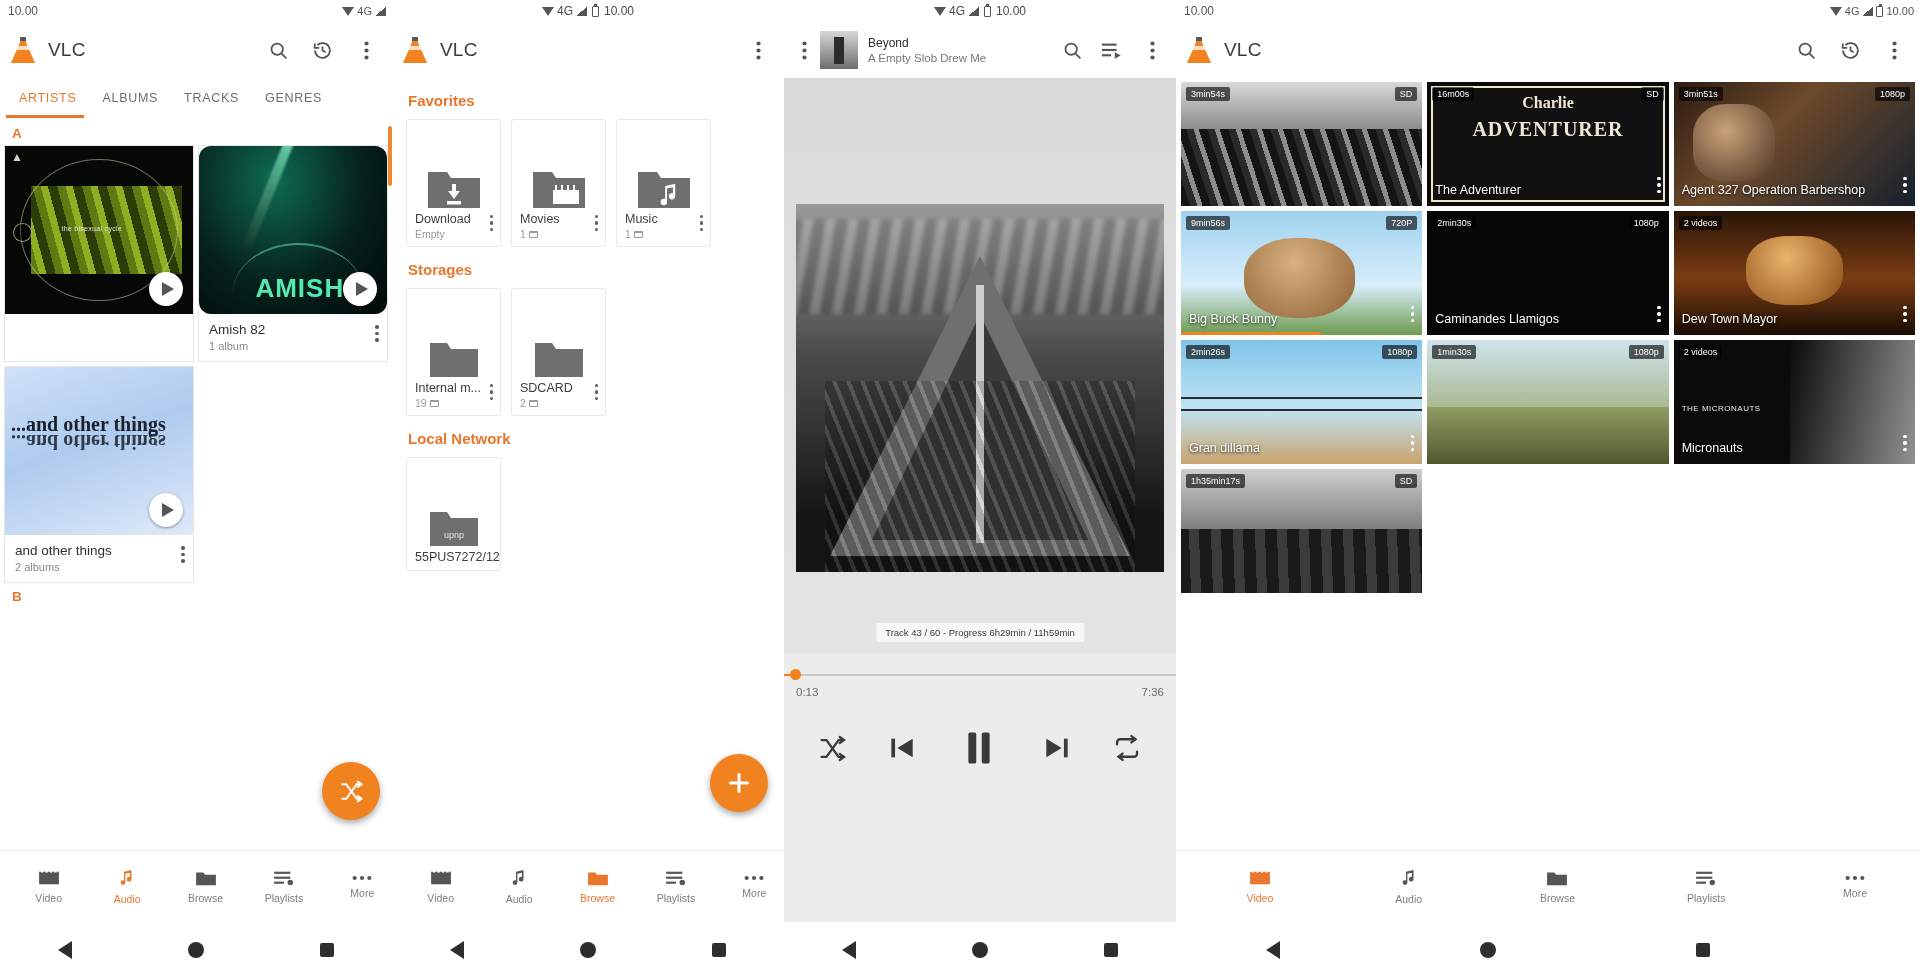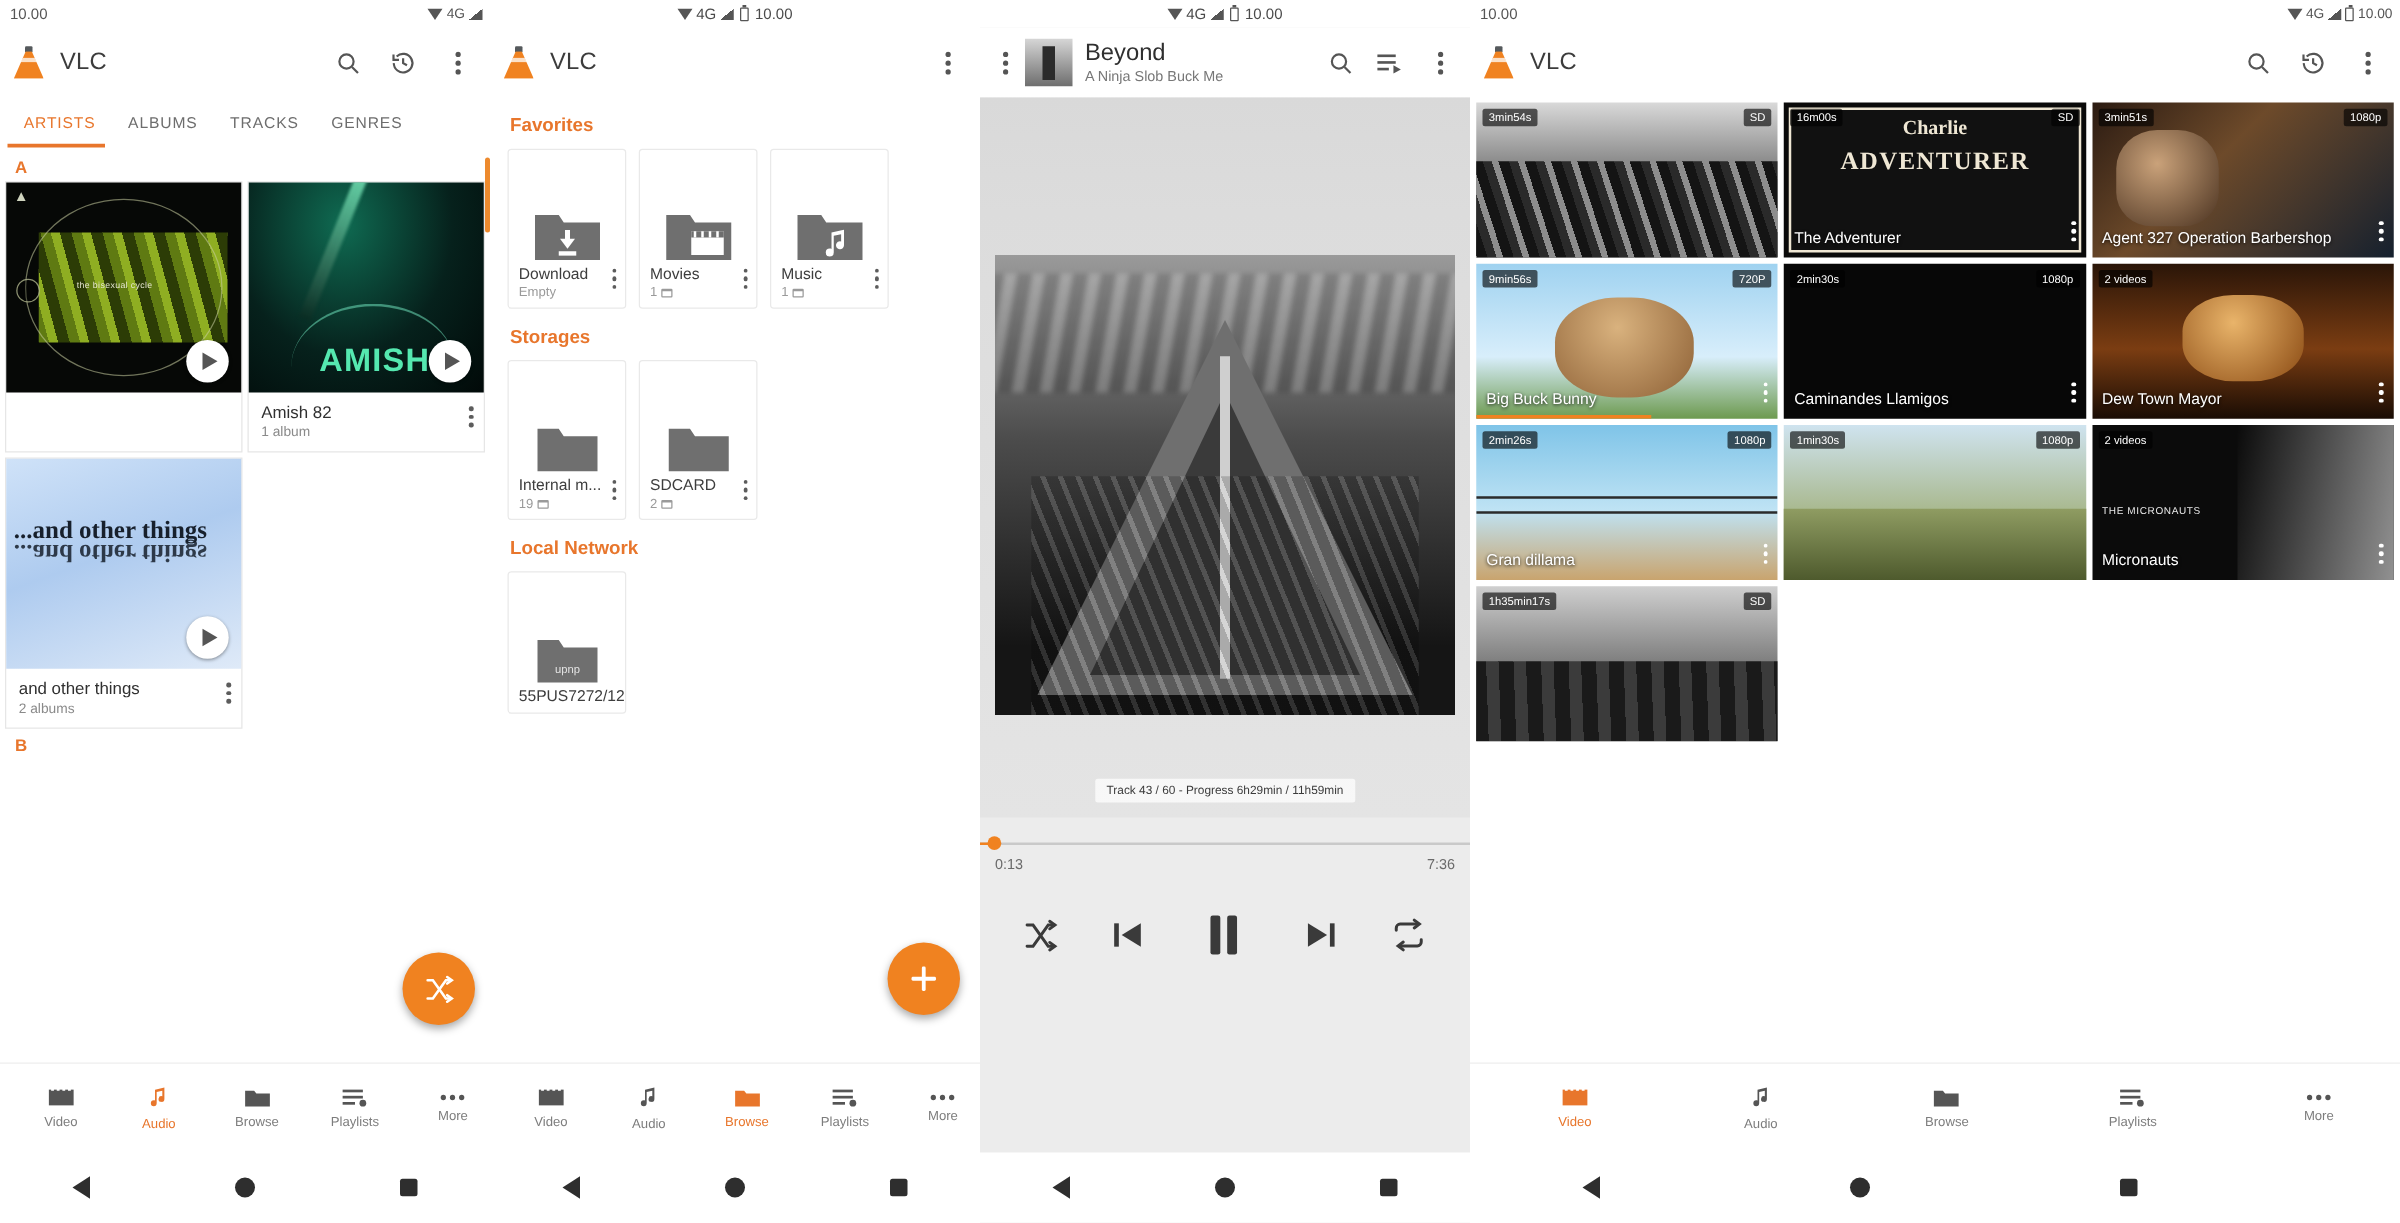--- a/index.html
+++ b/index.html
@@ -90,21 +90,21 @@
       linear-gradient(#4a3217, #241505); }
   .art-tree:after{content:"";position:absolute;left:44%;top:46%;width:52px;height:46px;border-radius:50% 50% 46% 46%;
       background:radial-gradient(circle at 50% 35%, #e8dec2, #b9a87e 60%, #6d5a35);filter:blur(.4px);}
   .art-altus { background:#060806; }
   .art-altus .photo{position:absolute;left:14%;top:24%;width:80%;height:52%;
       background:repeating-linear-gradient(75deg,#5f7a12 0 8px,#8fae22 8px 15px,#2c3c06 15px 24px);}
   .art-altus .ring{position:absolute;left:8%;top:8%;width:84%;height:84%;border:1.5px solid rgba(200,205,160,.55);border-radius:50%;}
   .art-altus .dot{position:absolute;left:4%;top:46%;width:19px;height:19px;border:1.5px solid rgba(200,205,160,.7);border-radius:50%;background:rgba(0,0,0,.3);}
   .art-altus .cap{position:absolute;left:30%;top:47%;font-size:7px;color:#e6e6d0;letter-spacing:.3px;}
   .art-altus .mark{position:absolute;left:6px;top:4px;color:#cfd4be;font-size:12px;}
-  .art-amish { background: radial-gradient(ellipse at 40% 20%, #0f6b52 0%, #06211c 55%, #010908 100%); }
+  .art-amish { background: radial-gradient(ellipse at 40% 20%, #0f6b52 0%, #06211c 55%, #010908 100%); border-radius: 12px; }
   .art-amish .streak{position:absolute;left:34%;top:-10%;width:10px;height:78%;
       background:linear-gradient(#7df3c2,#0a2b22);transform:rotate(22deg);filter:blur(1.2px);opacity:.85;}
   .art-amish .arc{position:absolute;left:18%;top:58%;width:70%;height:60%;border-top:2px solid rgba(120,240,200,.5);border-radius:50%;}
   .art-amish .word{position:absolute;left:30%;bottom:10px;font-size:26px;font-weight:700;color:#55e8b0;letter-spacing:1px;}
   .art-other { background: linear-gradient(160deg,#cfe2f8 0%, #aecbef 45%, #dfeaf8 100%); }
   .art-other .t1{position:absolute;left:6px;top:46px;font-family:"Liberation Serif",serif;font-size:20px;color:#17202c;font-weight:700;}
   .art-other .t2{position:absolute;left:6px;top:63px;font-family:"Liberation Serif",serif;font-size:20px;color:#17202c;font-weight:700;transform:scaleY(-1);opacity:.85;}
 
   
   .scrollthumb{position:absolute;right:0;top:126px;width:4px;height:60px;background:#ED8A2E;border-radius:2px;}
@@ -137,21 +137,21 @@
   .bcard .kebab2 { position:absolute; right:7px; bottom:12px; }
   .bcard .kebab2 i { display:block; width:3.5px; height:3.5px; background:#5c5c5c; border-radius:50%; margin-bottom:3px;}
   .mini-folder{width:9px;height:7px;border:1px solid #9a9a9a;border-top-width:2px;border-radius:1px;display:inline-block;}
 
   
   .player-head { height:56px; display:flex; align-items:center; padding:0 8px; background:#fff; }
   .ph-thumb { width:38px; height:38px; margin:0 10px 0 4px; flex:none;
       background: linear-gradient(#d6d6d6,#6e6e6e); position:relative; overflow:hidden;}
   .ph-thumb:after{content:"";position:absolute;left:38%;top:15%;width:26%;height:72%;background:#2b2b2b;}
   .ph-txt { display:flex; flex-direction:column; justify-content:center; }
-  .ph-title { font-size:19px; color:#2f2f2f; }
+  .ph-title { font-size:12px; color:#2f2f2f; }
   .ph-sub { font-size:11.5px; color:#777; margin-top:2px;}
   .ph-actions { margin-left:auto; display:flex; align-items:center; gap:16px; padding-right:4px;}
   .cover-stage { position:absolute; left:0; top:78px; width:392px; height:576px;
       background: linear-gradient(#d9d9d9 0%, #dcdcdc 16%, #e4e4e4 100%); }
   .big-art { position:absolute; left:12px; top:126px; width:368px; height:368px; overflow:hidden;
       background:#1a1a1a; }
   .big-art .sky { position:absolute; inset:0;
       background: linear-gradient(#9a9a9a, #4c4c4c 40%, #151515 85%); }
   .big-art .cloud{position:absolute;left:-10%;top:4%;width:120%;height:26%;
       background:repeating-linear-gradient(100deg,rgba(255,255,255,.18) 0 10px,rgba(0,0,0,.12) 10px 22px);filter:blur(2px);}
@@ -599,21 +599,21 @@
       <span class="icon-btn">
         <svg width="5" height="19" viewBox="0 0 5 19">
             <circle cx="2.5" cy="2.5" r="2.1" fill="#555"></circle>
             <circle cx="2.5" cy="9.5" r="2.1" fill="#555"></circle>
             <circle cx="2.5" cy="16.5" r="2.1" fill="#555"></circle>
           </svg>
       </span>
       <span class="ph-thumb"></span>
       <span class="ph-txt">
         <span class="ph-title">Beyond</span>
-        <span class="ph-sub">A Ninja Slob Buck Me</span>
+        <span class="ph-sub">A Empty Slob Drew Me</span>
       </span>
       <span class="ph-actions">
         <span class="icon-btn">
           <svg width="21" height="21" viewBox="0 0 24 24" fill="none" stroke="#555" stroke-width="2">
               <circle cx="10.5" cy="10.5" r="6.5"></circle>
               <line x1="15.5" y1="15.5" x2="21" y2="21"></line>
             </svg>
         </span>
         <span class="icon-btn">
           <svg width="22" height="20" viewBox="0 0 24 20">

